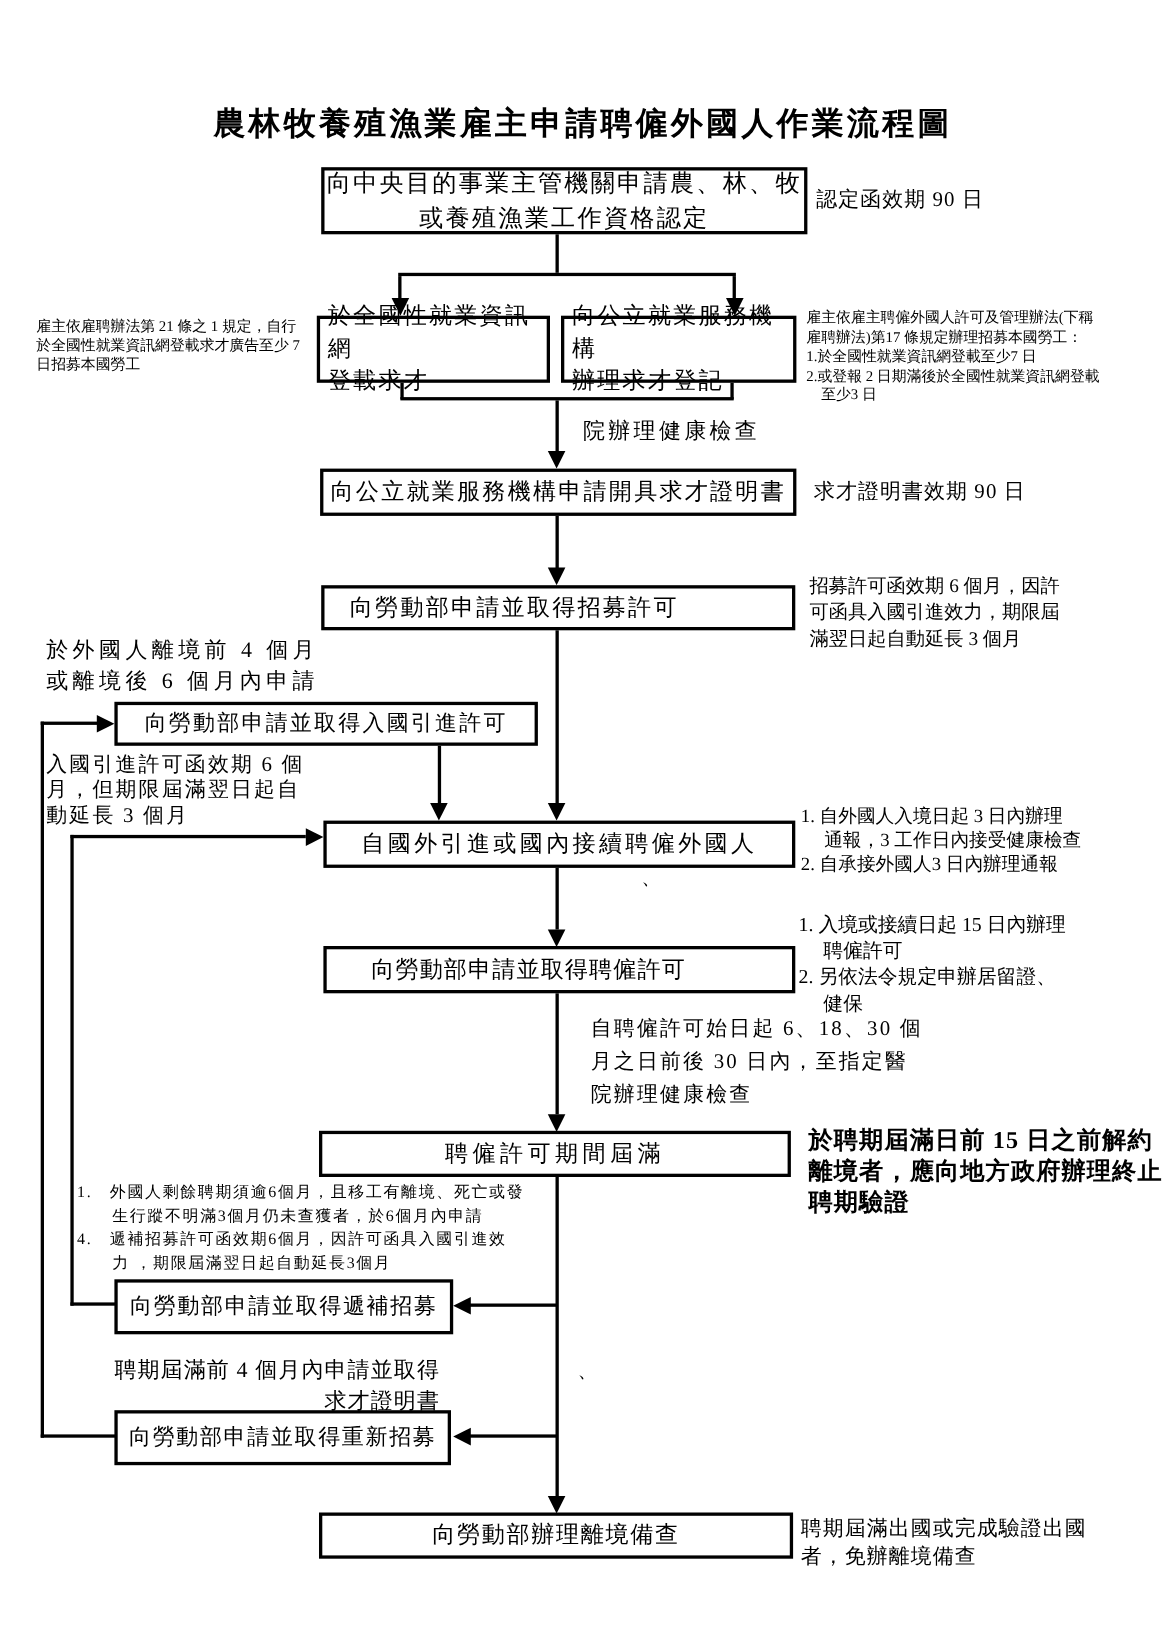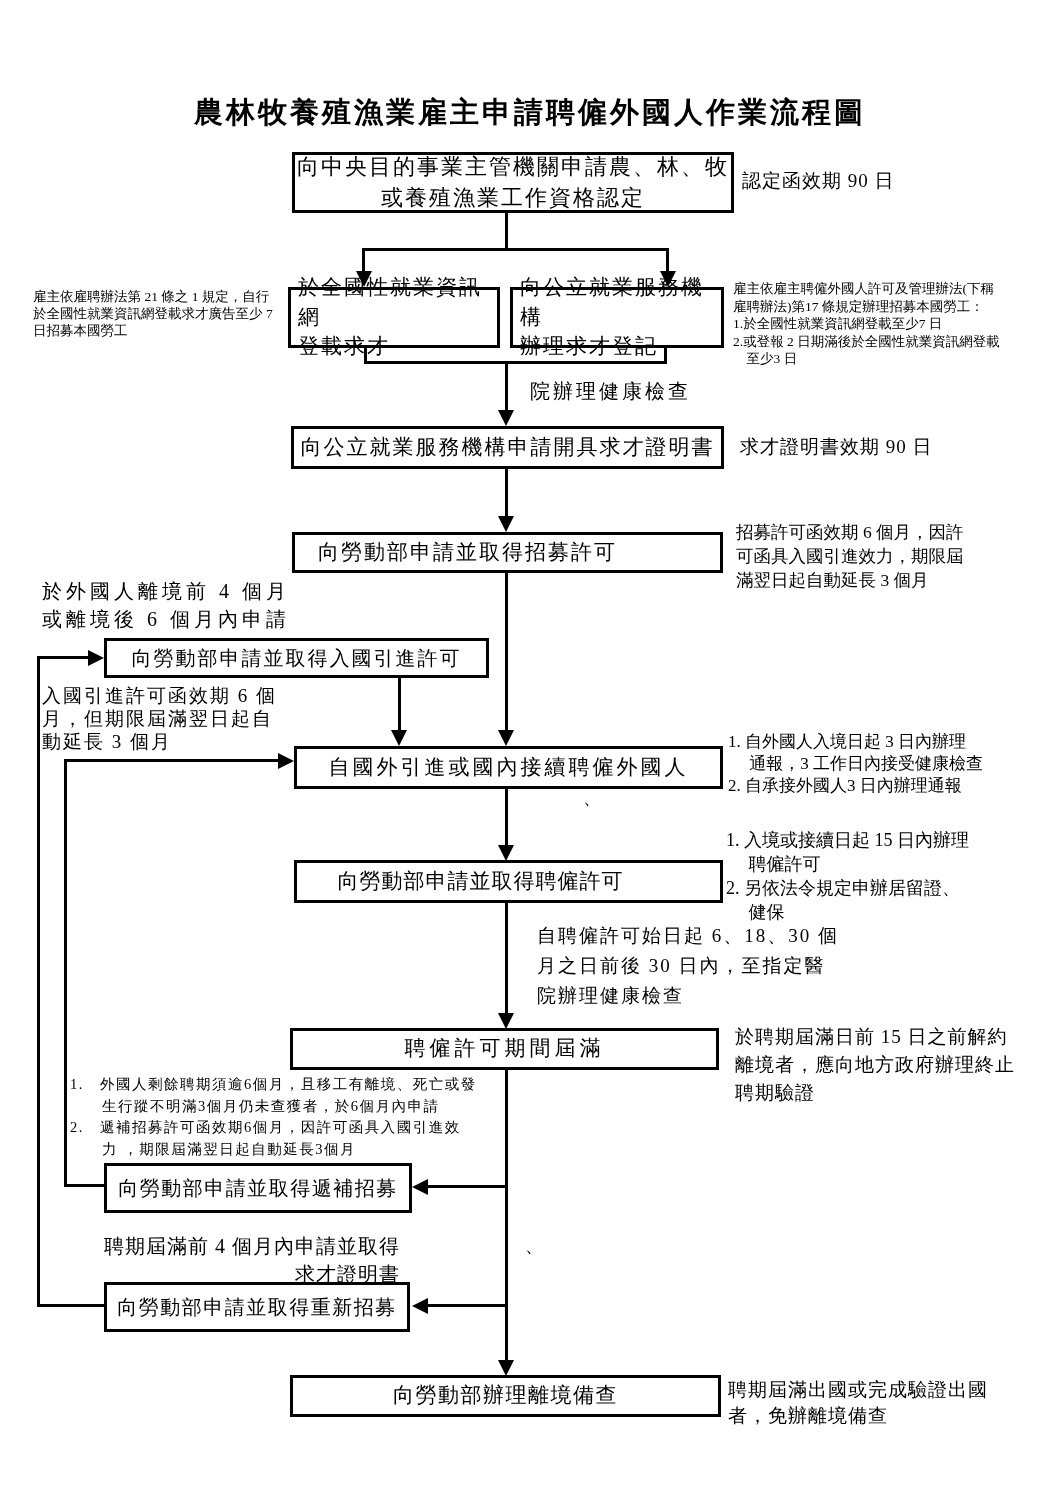--- a/index.html
+++ b/index.html
@@ -90,27 +90,27 @@
 
   <div class="note" style="left:726px; top:828px; font-size:18px; line-height:24px;">1. 入境或接續日起 15 日內辦理
 　 聘僱許可
 2. 另依法令規定申辦居留證、
 　 健保</div>
 
   <div class="note" style="left:537px; top:921px; font-size:19px; line-height:30px; letter-spacing:2px;">自聘僱許可始日起 6、18、30 個
 月之日前後 30 日內，至指定醫
 院辦理健康檢查</div>
 
-  <div class="note" style="left:735px; top:1023px; font-size:19px; line-height:28px; letter-spacing:1px;">於聘期屆滿日前 15 日之前解約
+  <div class="note" style="left:735px; top:1023px; font-size:22px; line-height:28px; letter-spacing:1px;font-weight:bold;">於聘期屆滿日前 15 日之前解約
 離境者，應向地方政府辦理終止
 聘期驗證</div>
 
   <div class="note" style="left:70px; top:1074px; font-size:14.5px; line-height:21.5px; letter-spacing:1.5px;">1.　外國人剩餘聘期須逾6個月，且移工有離境、死亡或發
 　　生行蹤不明滿3個月仍未查獲者，於6個月內申請
-2.　遞補招募許可函效期6個月，因許可函具入國引進效
+4.　遞補招募許可函效期6個月，因許可函具入國引進效
 　　力 ，期限屆滿翌日起自動延長3個月</div>
 
   <div class="note" style="left:104px; top:1232px; font-size:20px; line-height:28px; letter-spacing:1px;text-align:right;">聘期屆滿前 4 個月內申請並取得
 求才證明書</div>
 
   <div class="note" style="left:728px; top:1377px; font-size:19px; line-height:26px; letter-spacing:1px;">聘期屆滿出國或完成驗證出國
 者，免辦離境備查</div>
 
   <div class="note" style="left:583px; top:786px; font-size:18px;">、</div>
 

